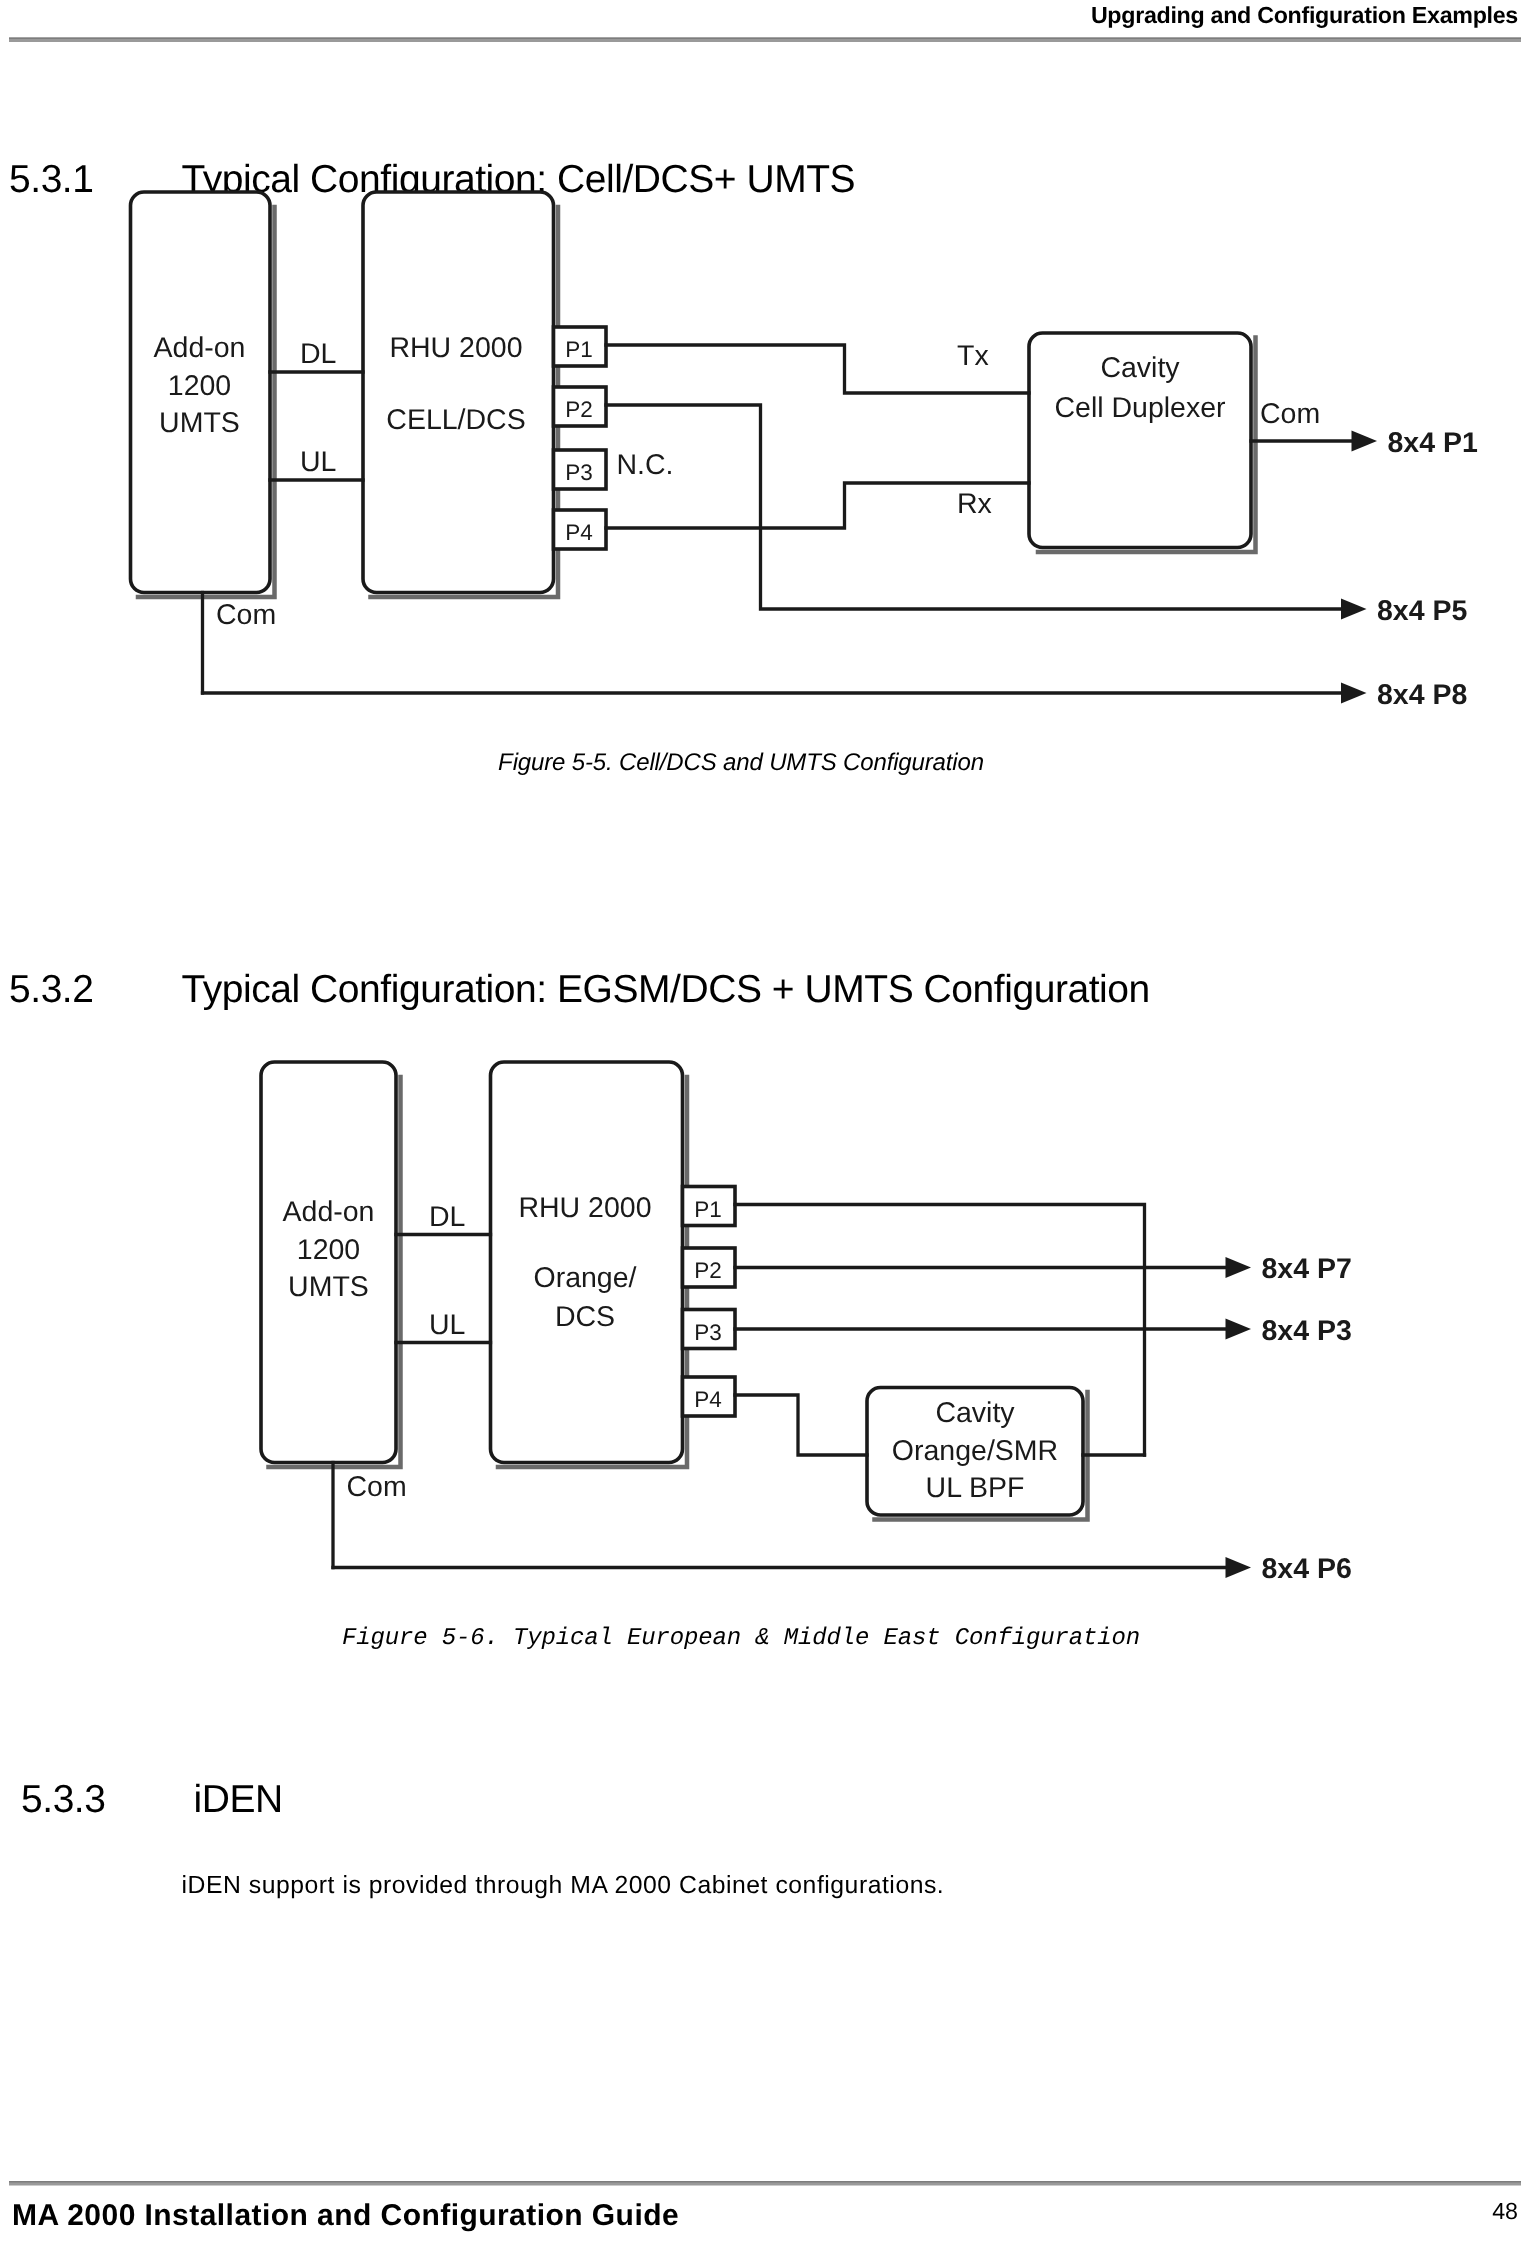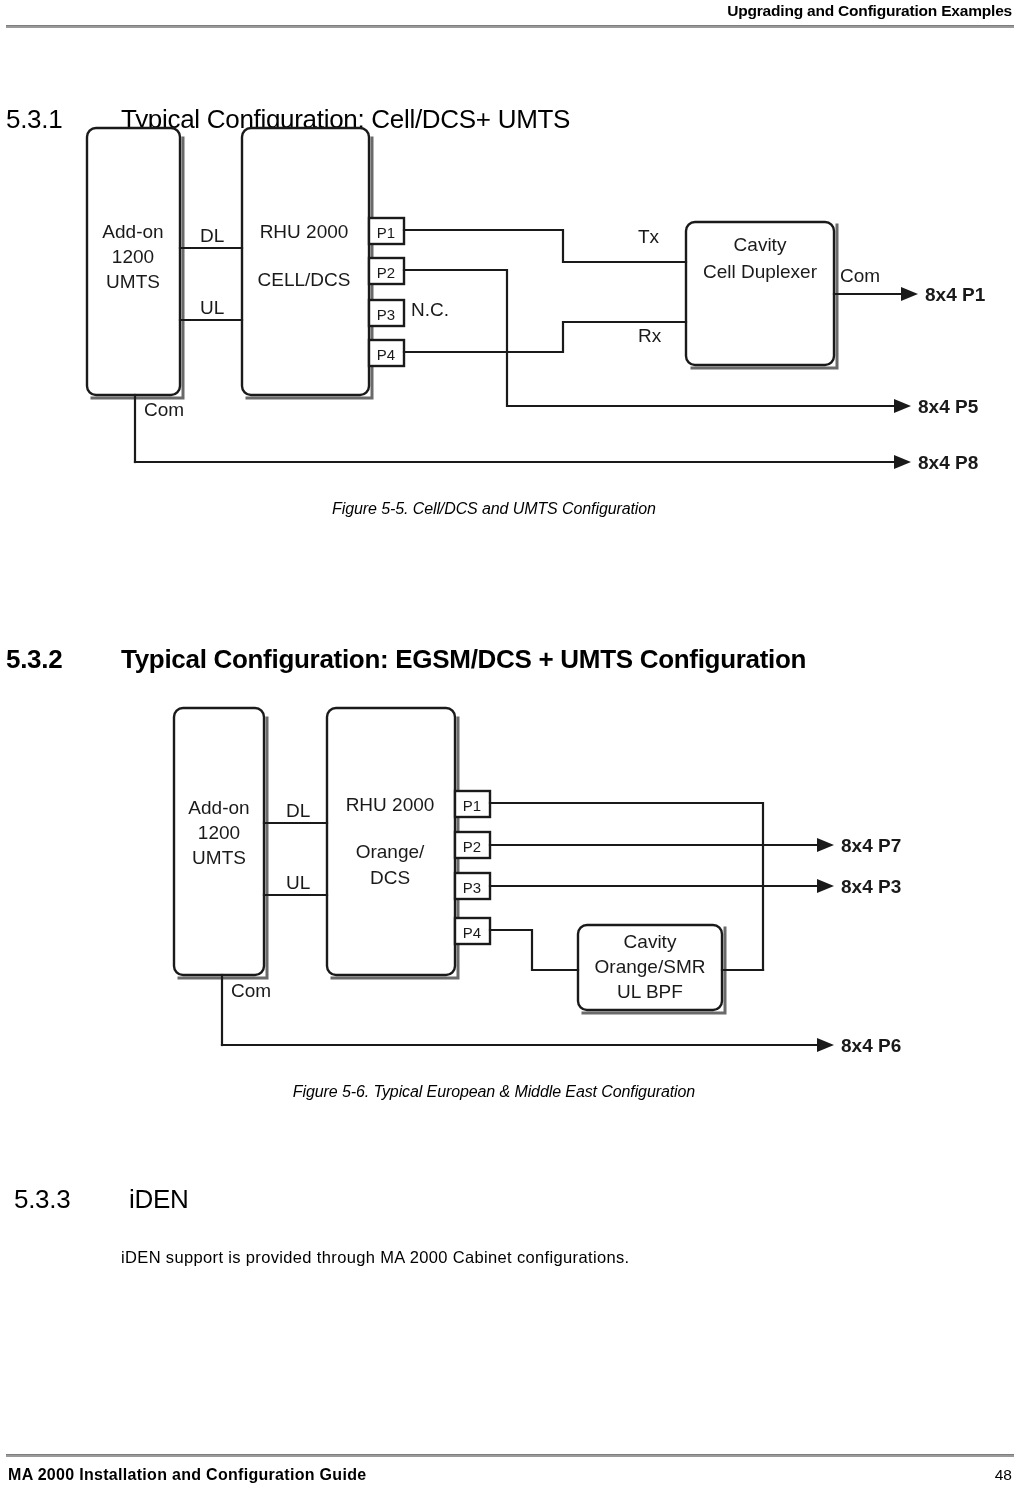--- a/index.html
+++ b/index.html
@@ -79,21 +79,21 @@
     top: 1454px;
     width: 1008px;
     height: 2px;
     background: #9a9a9a;
     border-top: 1px solid #7d7d7d;
   }
   .footer-left {
     position: absolute;
     left: 8px;
     top: 1466px;
-    font-size: 16px;
+    font-size: 20px;
     font-weight: bold;
     letter-spacing: 0.3px;
     white-space: nowrap;
   }
   .footer-right {
     position: absolute;
     right: 8px;
     top: 1466px;
     font-size: 15.5px;
     font-weight: normal;
@@ -198,21 +198,21 @@
     <text x="354" y="128">P1</text>
     <text x="354" y="168">P2</text>
     <text x="354" y="210">P3</text>
     <text x="354" y="250">P4</text>
   </g>
 </svg>
 </div>
 
 <div class="caption" style="top:500px;">Figure 5-5. Cell/DCS and UMTS Configuration</div>
 
-<div class="heading" style="left:6px; top:612px;font-weight:bold;">
+<div class="heading" style="left:6px; top:612px;">
   <span class="num">5.3.2</span><span>Typical Configuration: EGSM/DCS + UMTS Configuration</span>
 </div>
 
 <div class="diagram" style="left:0px; top:690px;">
 <svg width="1020" height="385" viewBox="0 0 1020 385" xmlns="http://www.w3.org/2000/svg">
   <g fill="none" stroke="#1a1a1a" stroke-width="2.2" stroke-linecap="square">
 
     <g stroke="#6a6a6a" stroke-width="3">
       <path d="M235 28 L235 288 L147 288"></path>
       <path d="M426 28 L426 288 L300 288"></path>
@@ -280,21 +280,21 @@
 
   <g class="dg-label" font-size="15" text-anchor="middle">
     <text x="440" y="121">P1</text>
     <text x="440" y="162">P2</text>
     <text x="440" y="203">P3</text>
     <text x="440" y="248">P4</text>
   </g>
 </svg>
 </div>
 
-<div class="caption" style="top:1083px;">Figure 5-6. Typical European &amp; Middle East Configuration</div>
+<div class="caption" style="top:1083px;font-family:Liberation Mono, monospace;">Figure 5-6. Typical European &amp; Middle East Configuration</div>
 
 <div class="heading" style="left:14px; top:1152px;">
   <span class="num">5.3.3</span><span>iDEN</span>
 </div>
 <div class="body-text" style="left:121px; top:1206px;margin-top:42px;">iDEN support is provided through MA 2000 Cabinet configurations.</div>
 
 <div class="footer-rule"></div>
 <div class="footer-left">MA 2000 Installation and Configuration Guide</div>
 <div class="footer-right">48</div>
 

